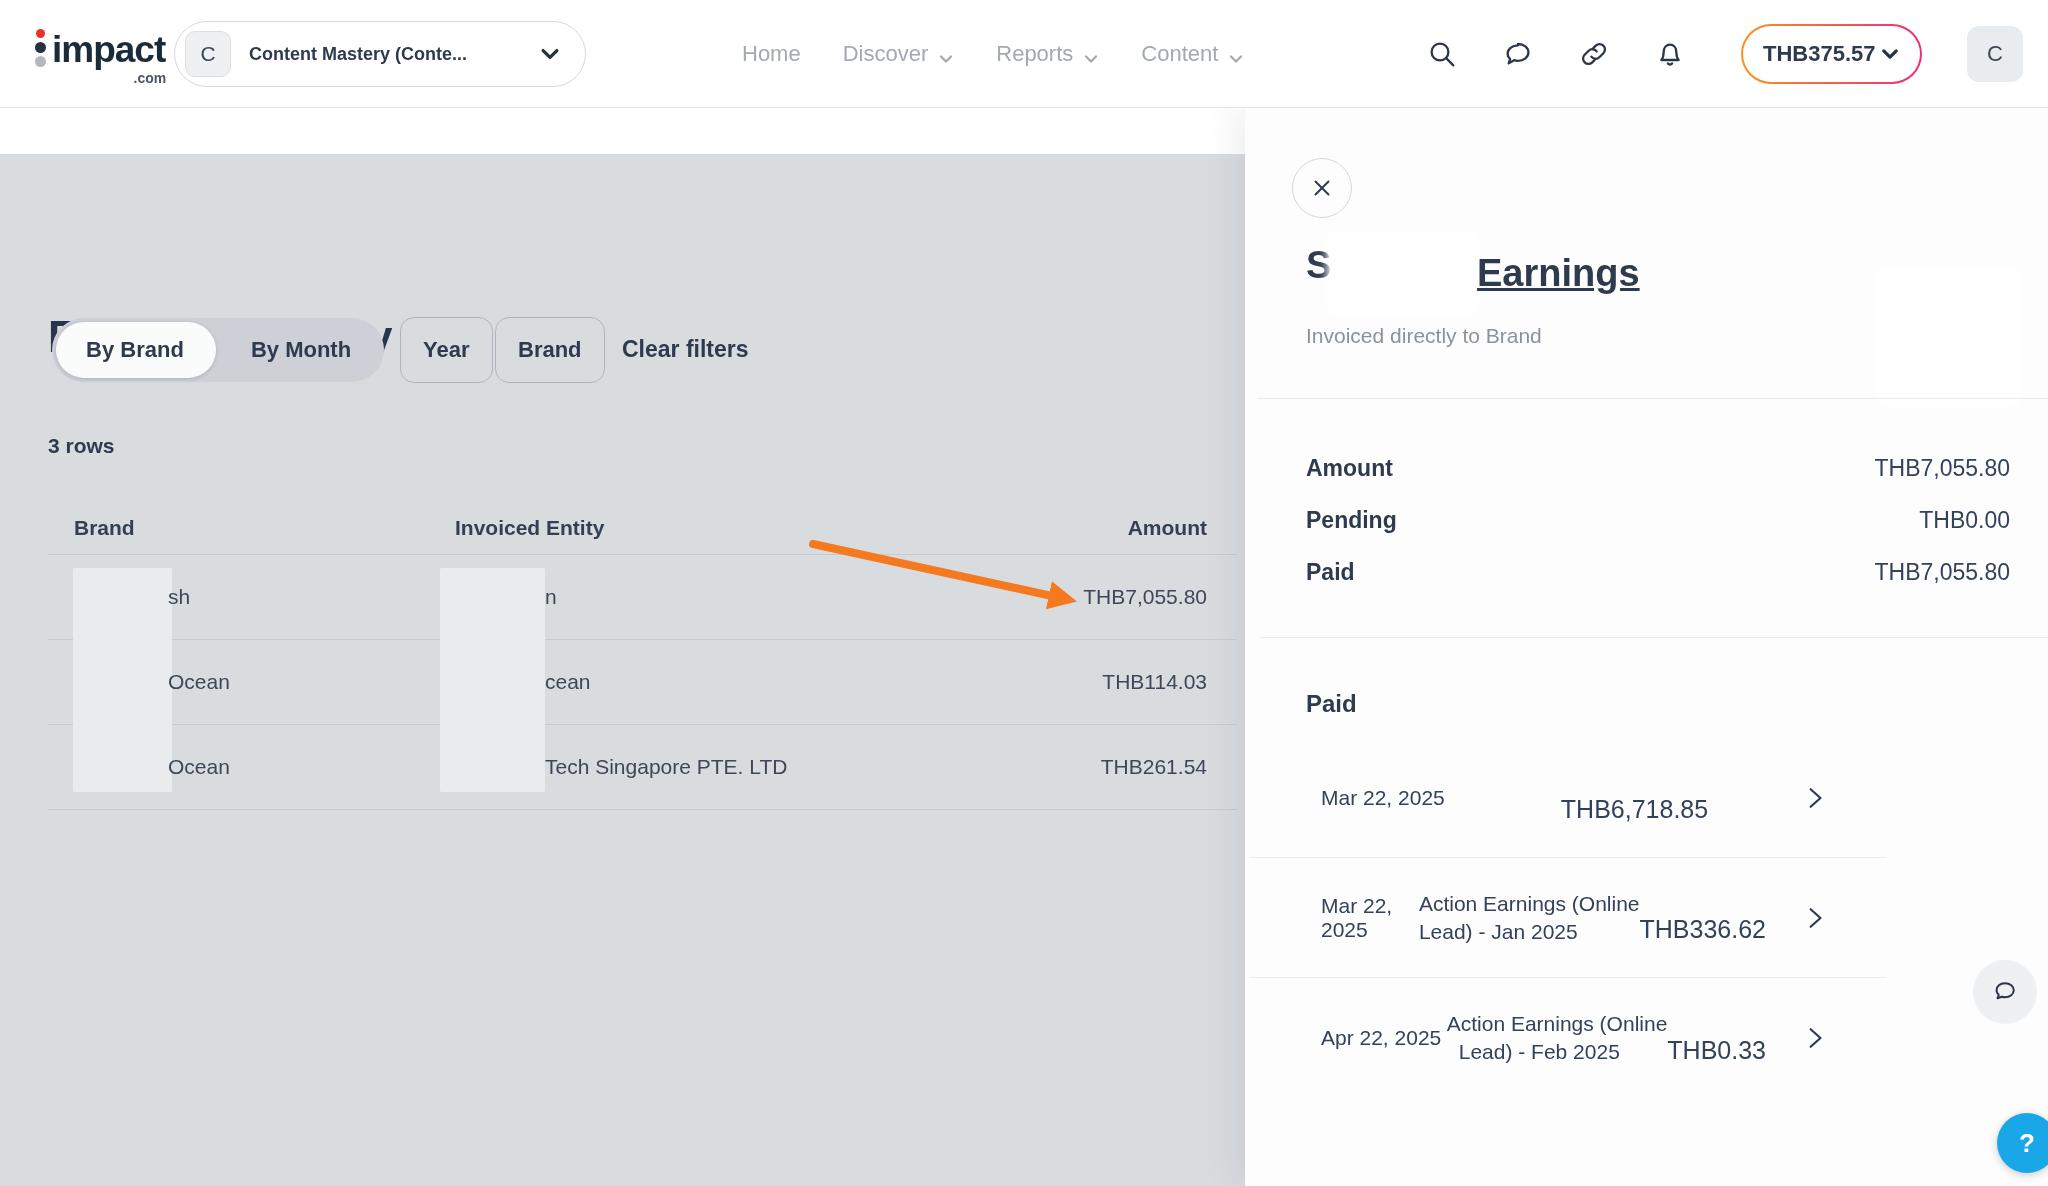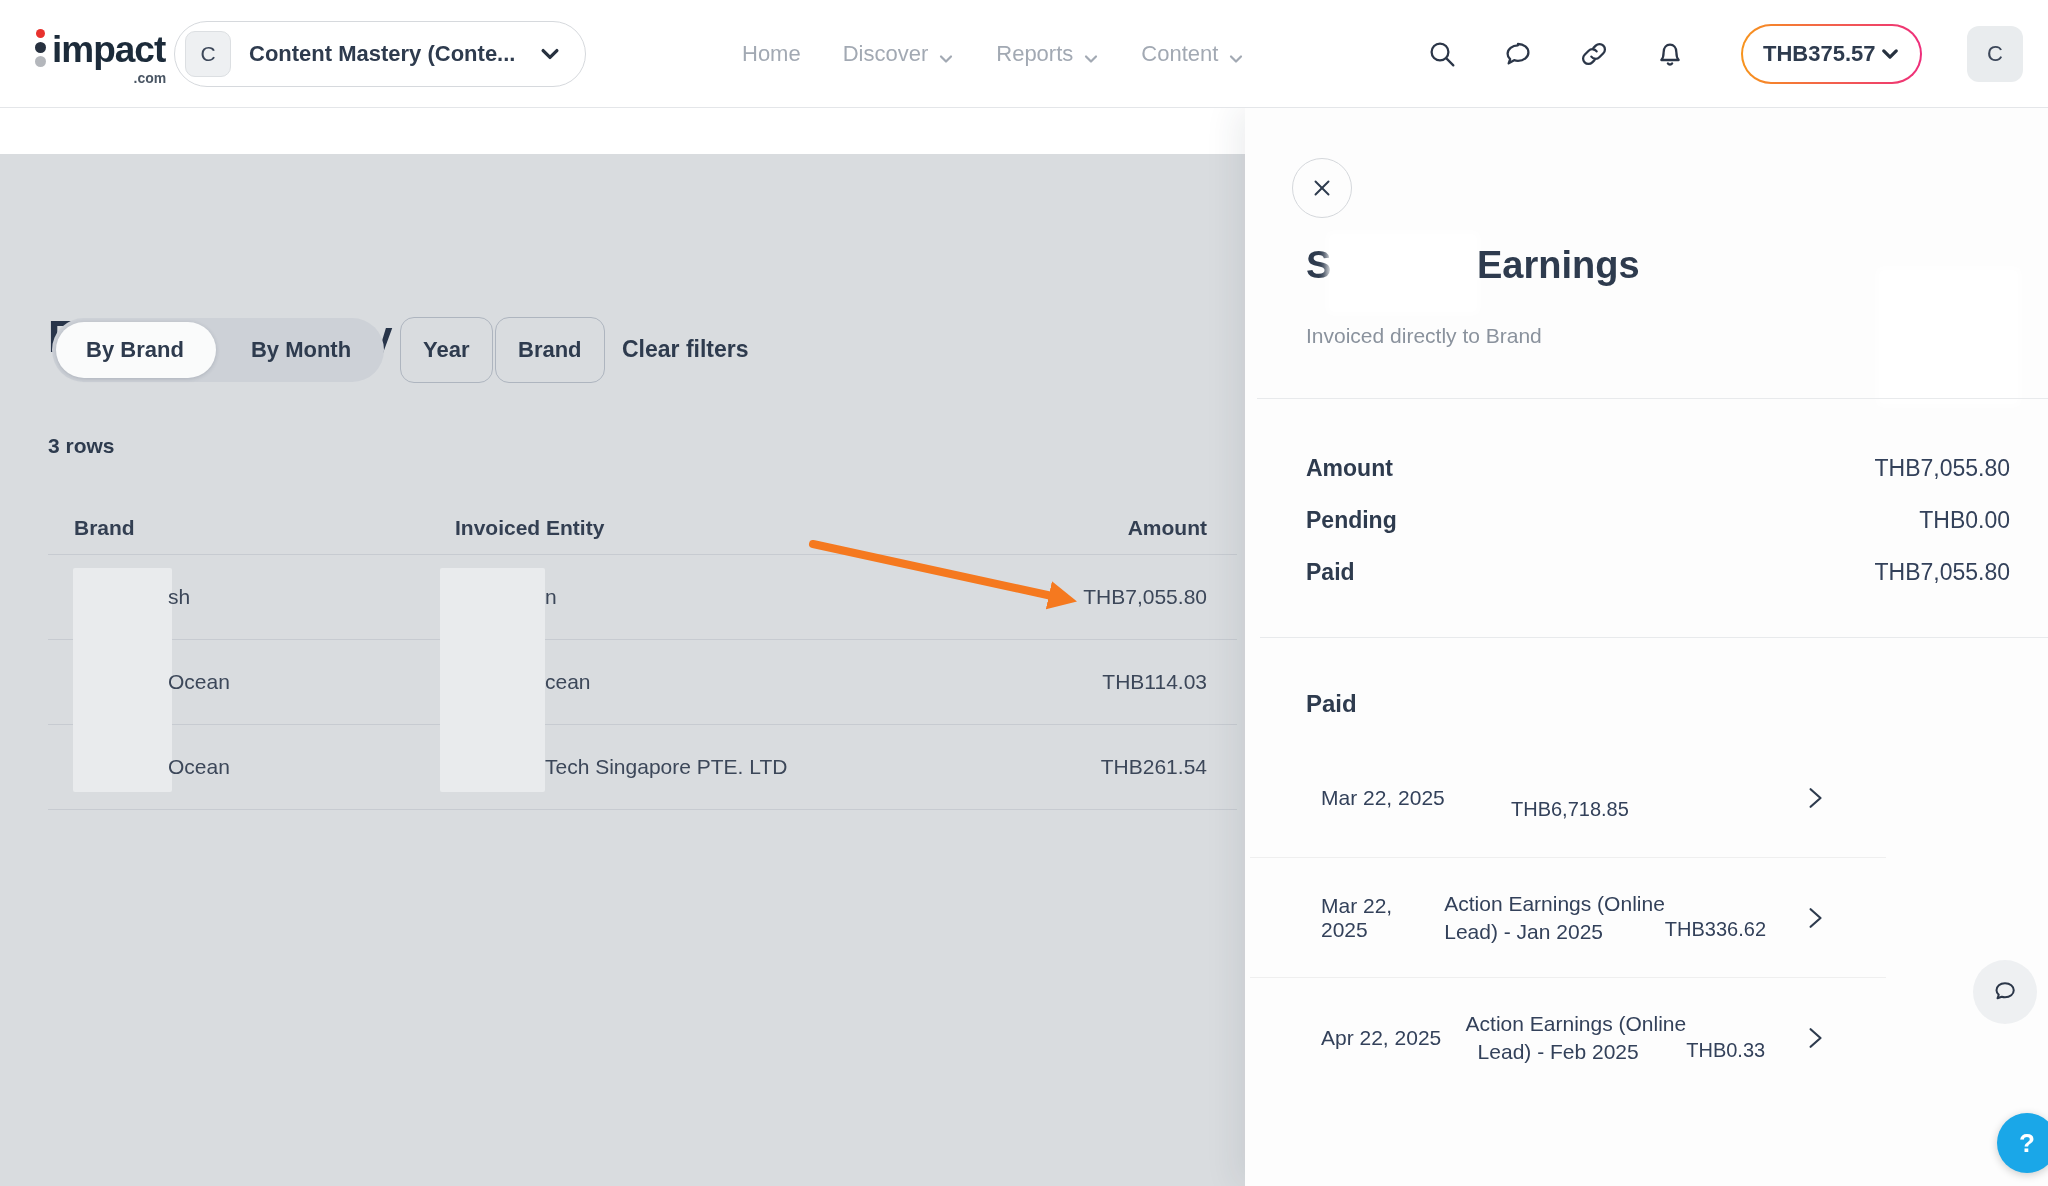--- a/index.html
+++ b/index.html
@@ -12,21 +12,21 @@
   .logo-mark { position:relative; width:17px; height:56px; }
   .logo-dot-red { position:absolute; left:3px; top:3px; width:9px; height:9px; border-radius:50%; background:#e8322e; }
   .logo-dot-navy { position:absolute; left:2px; top:16px; width:11px; height:11px; border-radius:50%; background:#27313f; }
   .logo-dot-fade { position:absolute; left:2px; top:30px; width:11px; height:11px; border-radius:50%; background:#27313f; opacity:.35; }
   .logo-text { position:relative; margin-left:2px; }
   .logo-brand { font-size:37px; font-weight:800; letter-spacing:-1px; color:#1c2b3a; line-height:48px; }
   .logo-tld { position:absolute; right:-1px; bottom:-12px; font-size:14px; font-weight:700; color:#4a5664; }
 
   .account-selector { position:absolute; left:174px; top:21px; width:412px; height:66px; border:1.5px solid #d6d9dd; border-radius:33px; background:#fff; display:flex; align-items:center; padding:0 24px 0 10px; cursor:pointer; }
   .account-badge { width:46px; height:46px; border-radius:10px; background:#eef0f2; border:1px solid #dcdfe2; display:flex; align-items:center; justify-content:center; font-size:21px; color:#3c4759; }
-  .account-label { margin-left:18px; font-size:22px; font-weight:700; color:#2e3b4e; flex:1; white-space:nowrap; overflow:hidden; }
+  .account-label { margin-left:18px; font-size:18px; font-weight:700; color:#2e3b4e; flex:1; white-space:nowrap; overflow:hidden; }
   .chev { color:#27313f; display:flex; align-items:center; }
 
   .nav { position:absolute; left:742px; top:0; height:108px; display:flex; align-items:center; gap:42px; }
   .nav-item { display:flex; align-items:flex-end; gap:10px; font-size:22px; color:#a2a9b3; cursor:pointer; }
   .nav-item .chev { color:#a2a9b3; }
 
   .top-icons { position:absolute; left:1416px; top:0; height:108px; display:flex; align-items:center; gap:24px; }
   .icon-btn { width:52px; height:52px; display:flex; align-items:center; justify-content:center; cursor:pointer; }
 
   .balance-pill { position:absolute; left:1741px; top:24px; height:60px; min-width:180px; border-radius:30px; border:2.5px solid transparent; background:linear-gradient(#fff,#fff) padding-box, linear-gradient(90deg,#f7941d,#ee2d7b) border-box; display:flex; align-items:center; justify-content:center; gap:4px; padding:0 20px; cursor:pointer; }
@@ -70,37 +70,37 @@
   .redaction-band { position:absolute; background:#e9ebed; z-index:2; border-radius:2px; }
   .band-1 { left:25px; top:166px; width:99px; height:224px; }
   .band-2 { left:392px; top:166px; width:105px; height:224px; }
 
   .arrow-overlay { position:absolute; left:0; top:0; pointer-events:none; z-index:4; }
 
   
   .panel { position:absolute; top:108px; left:1245px; width:803px; height:1078px; background:#fdfdfd; box-shadow:-10px 0 30px rgba(40,50,70,.08); }
   .close-btn { position:absolute; left:47px; top:50px; width:60px; height:60px; border-radius:50%; border:1.5px solid #d5d8dc; background:#fdfdfd; display:flex; align-items:center; justify-content:center; cursor:pointer; }
   .panel-title { position:absolute; left:61px; top:136px; font-size:38px; font-weight:800; color:#2e3b4e; height:60px; width:620px; }
-  .panel-title .suffix { position:absolute; left:171px; top:0; }
+  .panel-title .suffix { position:absolute; left:171px; top:8px;text-decoration:underline; }
   .redact-title { position:absolute; left:25px; top:-8px; width:144px; height:74px; background:#fff; box-shadow:0 0 8px 4px #fff; }
   .redact-topright { position:absolute; left:636px; top:164px; width:135px; height:130px; background:#fff; box-shadow:0 0 8px 4px #fff; }
   .panel-subtitle { position:absolute; left:61px; top:216px; font-size:21px; color:#8a929d; }
   .p-divider1 { position:absolute; left:12px; right:0; top:290px; height:1px; background:#e8eaec; }
   .totals { position:absolute; left:0; top:334px; width:803px; }
   .total-row { display:flex; align-items:center; justify-content:space-between; height:52px; padding:0 38px 0 61px; }
   .total-label { font-size:23px; font-weight:700; color:#2e3b4e; }
   .total-value { font-size:23px; color:#33415a; }
   .p-divider2 { position:absolute; left:15px; right:0; top:529px; height:1px; background:#e8eaec; }
   .paid-heading { position:absolute; left:61px; top:582px; font-size:24px; font-weight:700; color:#2e3b4e; }
   .payments { position:absolute; left:5px; top:630px; width:636px; }
   .payment-row { position:relative; display:flex; align-items:center; height:120px; padding:0 60px 0 71px; border-bottom:1px solid #efefef; cursor:pointer; }
   .payment-row:last-child { border-bottom:none; }
   .pay-date { width:190px; font-size:21px; color:#33415a; }
   .pay-desc { width:270px; font-size:21px; color:#33415a; line-height:28px; }
-  .pay-amount { flex:1; text-align:left; font-size:20px; color:#33415a;margin-top:24px; }
+  .pay-amount { flex:1; text-align:center; font-size:25px; color:#33415a;margin-top:24px; }
   .pay-chev { width:30px; margin-left:38px; display:flex; justify-content:flex-end; color:#2e3b4e; }
 
   
   .chat-fab { position:absolute; left:1973px; top:960px; width:64px; height:64px; border-radius:50%; background:#eef0f2; display:flex; align-items:center; justify-content:center; cursor:pointer; z-index:30; }
   .help-fab { position:absolute; left:1997px; top:1113px; width:60px; height:60px; border-radius:50%; background:#1aa7e8; display:flex; align-items:center; justify-content:center; font-size:26px; font-weight:800; color:#fff; cursor:pointer; z-index:30; box-shadow:0 2px 8px rgba(0,0,0,.2); }
 </style>
 </head>
 <body>
 
 <header class="topbar">

